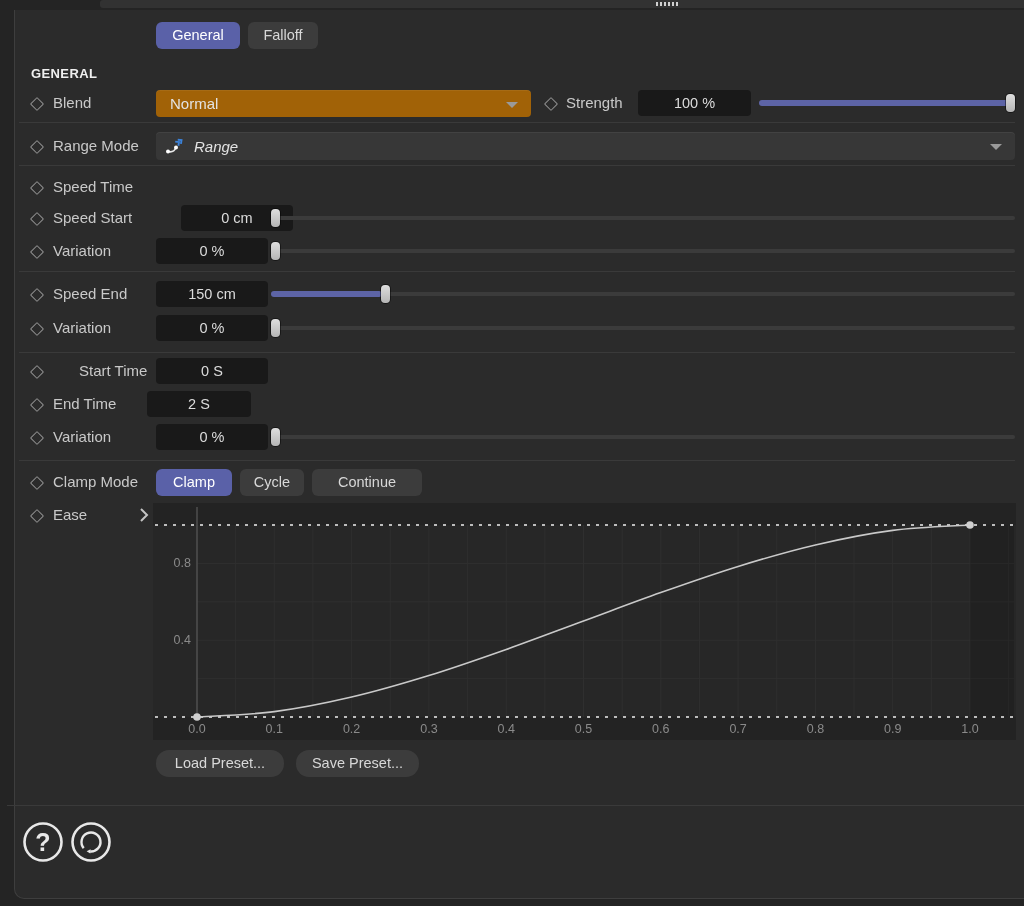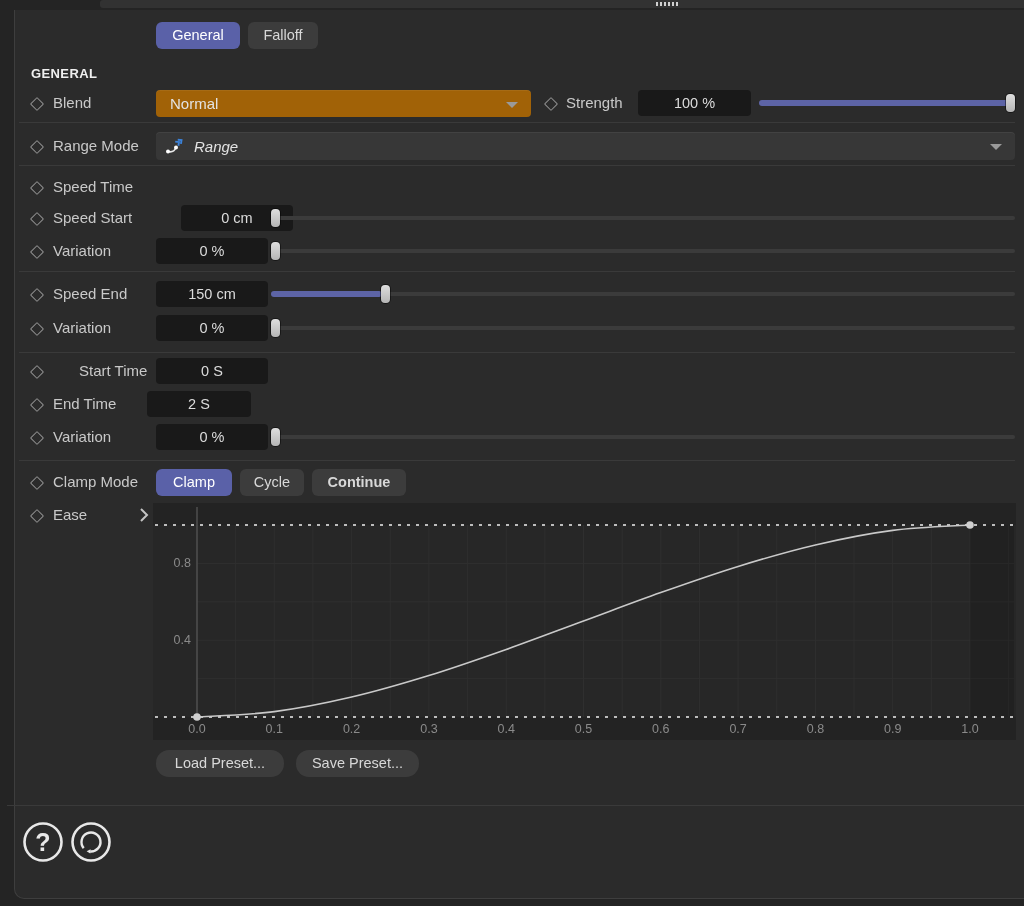--- a/index.html
+++ b/index.html
@@ -169,21 +169,21 @@
       <div class="fill" style="width: calc(0% + 0px);"></div>
       <div class="handle" style="left: calc(0% + 0px);"></div>
   </div>
 
   <div class="hr" style="top:450px;"></div>
 
   <span class="diamond" style="left:17px;top:468px;"></span>
   <div class="label abs" style="left:38px;top:459px;">Clamp Mode</div>
   <div class="btn active abs" style="left:141px;top:459px;width:76px;">Clamp</div>
   <div class="btn abs" style="left:225px;top:459px;width:64px;">Cycle</div>
-  <div class="btn abs" style="left:297px;top:459px;width:94px;font-weight:bold;">Continue</div>
+  <div class="btn abs" style="left:297px;top:459px;width:110px;">Continue</div>
 
   <span class="diamond" style="left:17px;top:501px;"></span>
   <div class="label abs" style="left:38px;top:492px;">Ease</div>
   <svg class="abs" style="left:124px;top:497px;" width="10" height="16" viewBox="0 0 10 16">
     <polyline points="2,2 8,8 2,14" fill="none" stroke="#c4c4c4" stroke-width="2"></polyline>
   </svg>
 
   <svg class="graph" viewBox="0 0 863 237" id="easeGraph">
       <rect x="0" y="0" width="863" height="237" fill="#232323"></rect>
       <rect x="0" y="22" width="863" height="192" fill="#272727"></rect>

